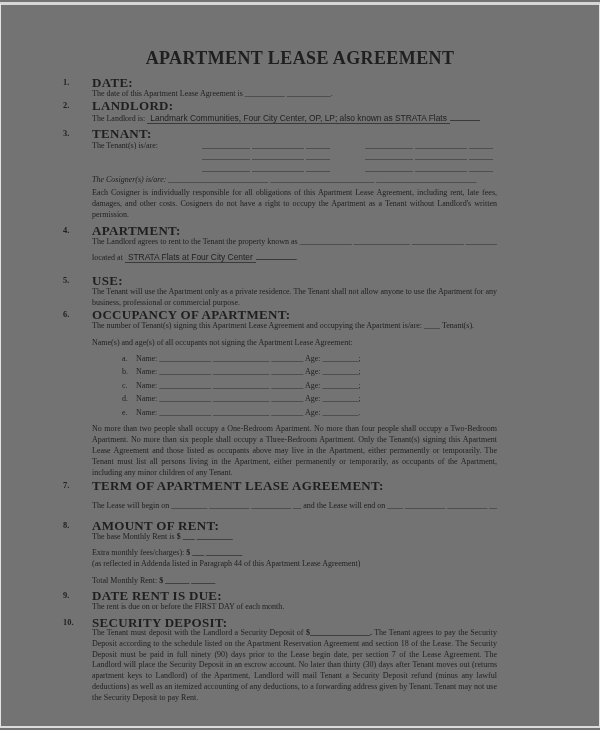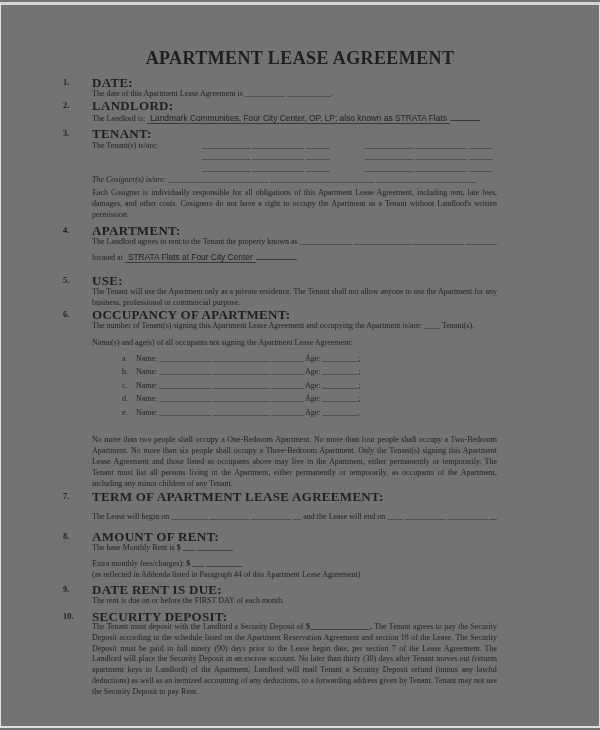--- a/index.html
+++ b/index.html
@@ -42,21 +42,21 @@
   .tcell2{margin-left:33px;}
   .cosigner{margin-top:0;font-style:italic;}
   .p-cosigner{margin-top:2px;}
 
   
   .sub1{margin-top:6px;}
   .orows{margin-top:5px;}
   .orow{display:flex; height:13.5px; align-items:flex-start;}
   .oletter{width:14px; flex:0 0 14px; margin-left:30px;}
   .otext{white-space:nowrap; overflow:hidden;}
-  .p-occupancy{margin-top:14px;}
+  .p-occupancy{margin-top:3px;}
 
   .lease-line{margin-top:9px;}
   .gap5{margin-top:5px;} .gap6{margin-top:6px;} .gap4{margin-top:4px;} .gap1{margin-top:1px;}
 
   .mb1{margin-bottom:1px;} .mb2{margin-bottom:2px;} .mb4{margin-bottom:4px;}
   .mb5{margin-bottom:5px;} .mb9{margin-bottom:9px;} .mb12{margin-bottom:12px;}
   .bold{font-weight:bold;}
   .sec10 .body .just{line-height:10.8px;}
 </style>
 </head>
@@ -179,20 +179,23 @@
       <div class="num">8.</div>
       <div class="body">
         <div class="hd">AMOUNT OF RENT:</div>
         <div class="ln clip">
           <span>The base Monthly Rent is </span><span class="bold">$ ___ _________</span>
         </div>
         <div class="ln clip gap5">
           <span>Extra monthly fees/charges): </span><span class="bold">$ ___ _________</span>
         </div>
         <div class="ln">(as reflected in Addenda listed in Paragraph 44 of this Apartment Lease Agreement)</div>
+        <div class="ln clip gap6">
+          <span>Total Monthly Rent: </span><span class="bold">$ ______ ______</span>
+        </div>
       </div>
     </div>
 
     <div class="sec mb5">
       <div class="num">9.</div>
       <div class="body">
         <div class="hd">DATE RENT IS DUE:</div>
         <div class="ln">The rent is due on or before the FIRST DAY of each month.</div>
       </div>
     </div>

